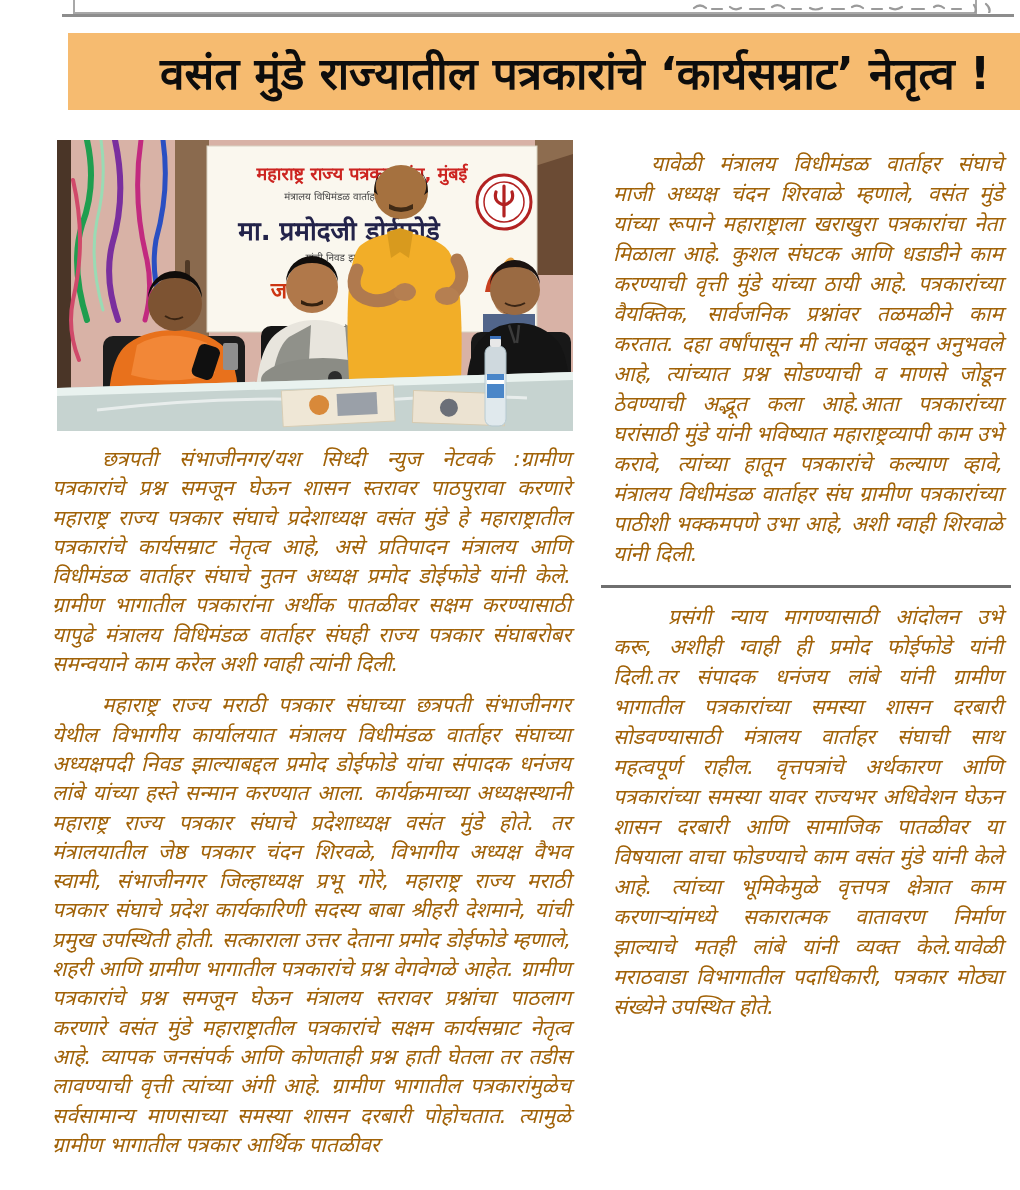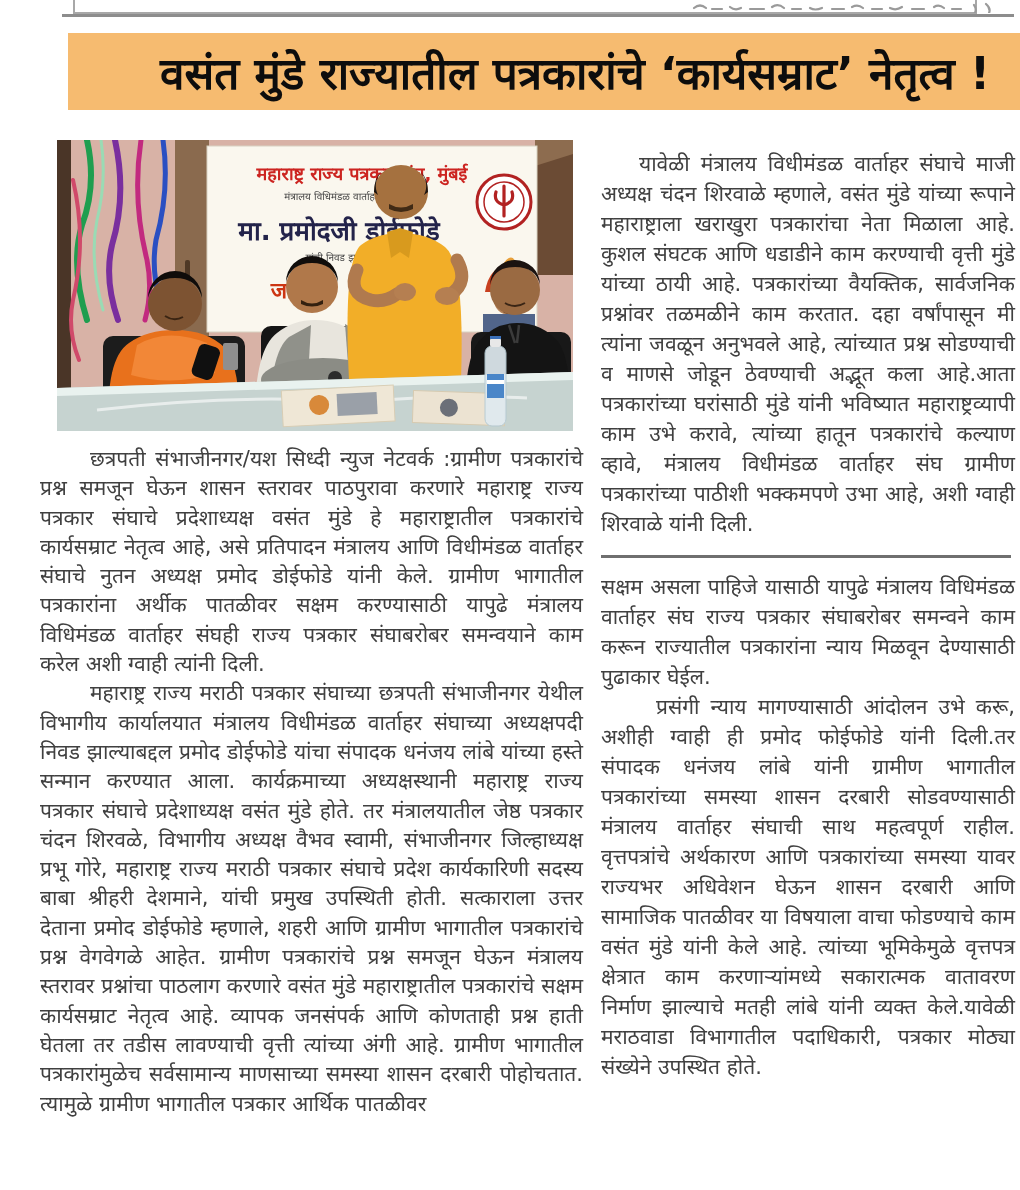--- a/index.html
+++ b/index.html
@@ -30,24 +30,25 @@
   }
   
   .left-col{position:absolute;left:40px;top:140px;width:543px;}
   .right-col{position:absolute;left:601px;top:142px;width:414px;}
   .photo-wrap{width:516px;height:291px;margin-left:17px;overflow:hidden;background:#d9b3a6;}
   .caption{
     margin-top:11px;width:543px;
     font-size:21px;font-weight:bold;line-height:27px;color:#101010;
   }
   .body-par{
-    margin:0;padding:0;
+    margin:12px;padding:0;
     font-size:21px;line-height:29.3px;
     text-align:justify;text-indent:50px;
-    color:#404040;
+    color:#a16207;
+    font-style:italic;
   }
   .left-col .body-par.first{margin-top:14px;}
   .right-col .body-par{font-size:21px;line-height:30px;}
   .subhead{
     font-size:25px;font-weight:bold;line-height:34px;color:#0e0e0e;
     text-align:left;
   }
   .r-par1{margin-top:7px;text-indent:38px;}
   .divider{
     width:410px;height:3px;background:#6f6f6f;margin:16px 0 14px 0;border:0;
@@ -210,17 +211,16 @@
     <p class="body-par first">छत्रपती संभाजीनगर/यश सिध्दी न्युज नेटवर्क :ग्रामीण पत्रकारांचे प्रश्न समजून घेऊन शासन स्तरावर पाठपुरावा करणारे महाराष्ट्र राज्य पत्रकार संघाचे प्रदेशाध्यक्ष वसंत मुंडे हे महाराष्ट्रातील पत्रकारांचे कार्यसम्राट नेतृत्व आहे, असे प्रतिपादन मंत्रालय आणि विधीमंडळ वार्ताहर संघाचे नुतन अध्यक्ष प्रमोद डोईफोडे यांनी केले. ग्रामीण भागातील पत्रकारांना अर्थीक पातळीवर सक्षम करण्यासाठी यापुढे मंत्रालय विधिमंडळ वार्ताहर संघही राज्य पत्रकार संघाबरोबर समन्वयाने काम करेल अशी ग्वाही त्यांनी दिली.</p>
     <p class="body-par">महाराष्ट्र राज्य मराठी पत्रकार संघाच्या छत्रपती संभाजीनगर येथील विभागीय कार्यालयात मंत्रालय विधीमंडळ वार्ताहर संघाच्या अध्यक्षपदी निवड झाल्याबद्दल प्रमोद डोईफोडे यांचा संपादक धनंजय लांबे यांच्या हस्ते सन्मान करण्यात आला. कार्यक्रमाच्या अध्यक्षस्थानी महाराष्ट्र राज्य पत्रकार संघाचे प्रदेशाध्यक्ष वसंत मुंडे होते. तर मंत्रालयातील जेष्ठ पत्रकार चंदन शिरवळे, विभागीय अध्यक्ष वैभव स्वामी, संभाजीनगर जिल्हाध्यक्ष प्रभू गोरे, महाराष्ट्र राज्य मराठी पत्रकार संघाचे प्रदेश कार्यकारिणी सदस्य बाबा श्रीहरी देशमाने, यांची प्रमुख उपस्थिती होती. सत्काराला उत्तर देताना प्रमोद डोईफोडे म्हणाले, शहरी आणि ग्रामीण भागातील पत्रकारांचे प्रश्न वेगवेगळे आहेत. ग्रामीण पत्रकारांचे प्रश्न समजून घेऊन मंत्रालय स्तरावर प्रश्नांचा पाठलाग करणारे वसंत मुंडे महाराष्ट्रातील पत्रकारांचे सक्षम कार्यसम्राट नेतृत्व आहे. व्यापक जनसंपर्क आणि कोणताही प्रश्न हाती घेतला तर तडीस लावण्याची वृत्ती त्यांच्या अंगी आहे.  ग्रामीण भागातील पत्रकारांमुळेच सर्वसामान्य माणसाच्या समस्या शासन दरबारी पोहोचतात. त्यामुळे ग्रामीण भागातील पत्रकार  आर्थिक पातळीवर</p>
   </div>
 
   <div class="right-col">
 
     <p class="body-par r-par1">यावेळी  मंत्रालय विधीमंडळ वार्ताहर संघाचे माजी अध्यक्ष चंदन शिरवाळे म्हणाले, वसंत मुंडे यांच्या रूपाने महाराष्ट्राला खराखुरा पत्रकारांचा नेता मिळाला आहे. कुशल संघटक आणि धडाडीने काम करण्याची वृत्ती मुंडे यांच्या ठायी आहे. पत्रकारांच्या वैयक्तिक, सार्वजनिक प्रश्नांवर तळमळीने काम करतात. दहा वर्षांपासून मी त्यांना जवळून अनुभवले आहे, त्यांच्यात प्रश्न सोडण्याची व माणसे जोडून ठेवण्याची अद्भूत कला आहे.आता पत्रकारांच्या घरांसाठी मुंडे यांनी भविष्यात महाराष्ट्रव्यापी काम उभे करावे, त्यांच्या हातून पत्रकारांचे कल्याण व्हावे, मंत्रालय विधीमंडळ वार्ताहर संघ ग्रामीण पत्रकारांच्या पाठीशी भक्कमपणे उभा आहे, अशी ग्वाही शिरवाळे यांनी दिली.</p>
 
     <hr class="divider">
 
-    <p class="body-par r-par2">सक्षम असला पाहिजे यासाठी यापुढे मंत्रालय विधिमंडळ वार्ताहर संघ राज्य पत्रकार संघाबरोबर समन्वने काम करून राज्यातील पत्रकारांना न्याय मिळवून देण्यासाठी पुढाकार घेईल.</p>
     <p class="body-par r-par3">प्रसंगी न्याय मागण्यासाठी आंदोलन उभे करू, अशीही ग्वाही ही प्रमोद फोईफोडे यांनी दिली.तर संपादक धनंजय लांबे यांनी ग्रामीण भागातील पत्रकारांच्या समस्या शासन दरबारी सोडवण्यासाठी मंत्रालय वार्ताहर संघाची साथ महत्वपूर्ण राहील. वृत्तपत्रांचे अर्थकारण आणि पत्रकारांच्या समस्या यावर राज्यभर अधिवेशन घेऊन शासन दरबारी आणि सामाजिक पातळीवर या विषयाला वाचा फोडण्याचे काम वसंत मुंडे यांनी केले आहे. त्यांच्या भूमिकेमुळे वृत्तपत्र क्षेत्रात काम करणाऱ्यांमध्ये सकारात्मक वातावरण निर्माण झाल्याचे मतही लांबे यांनी व्यक्त केले.यावेळी मराठवाडा विभागातील पदाधिकारी, पत्रकार मोठ्या संख्येने उपस्थित होते.</p>
   </div>
 
 </div>
 
 </body></html>

